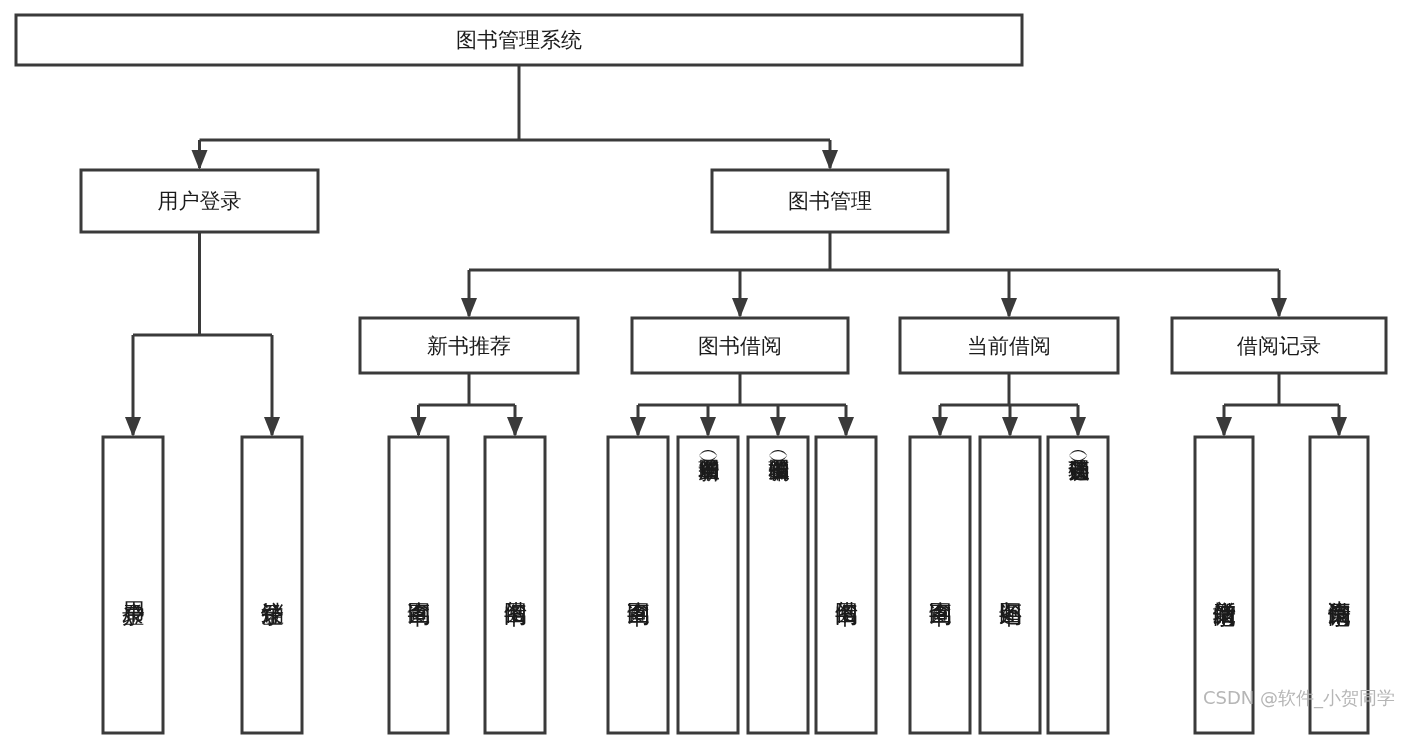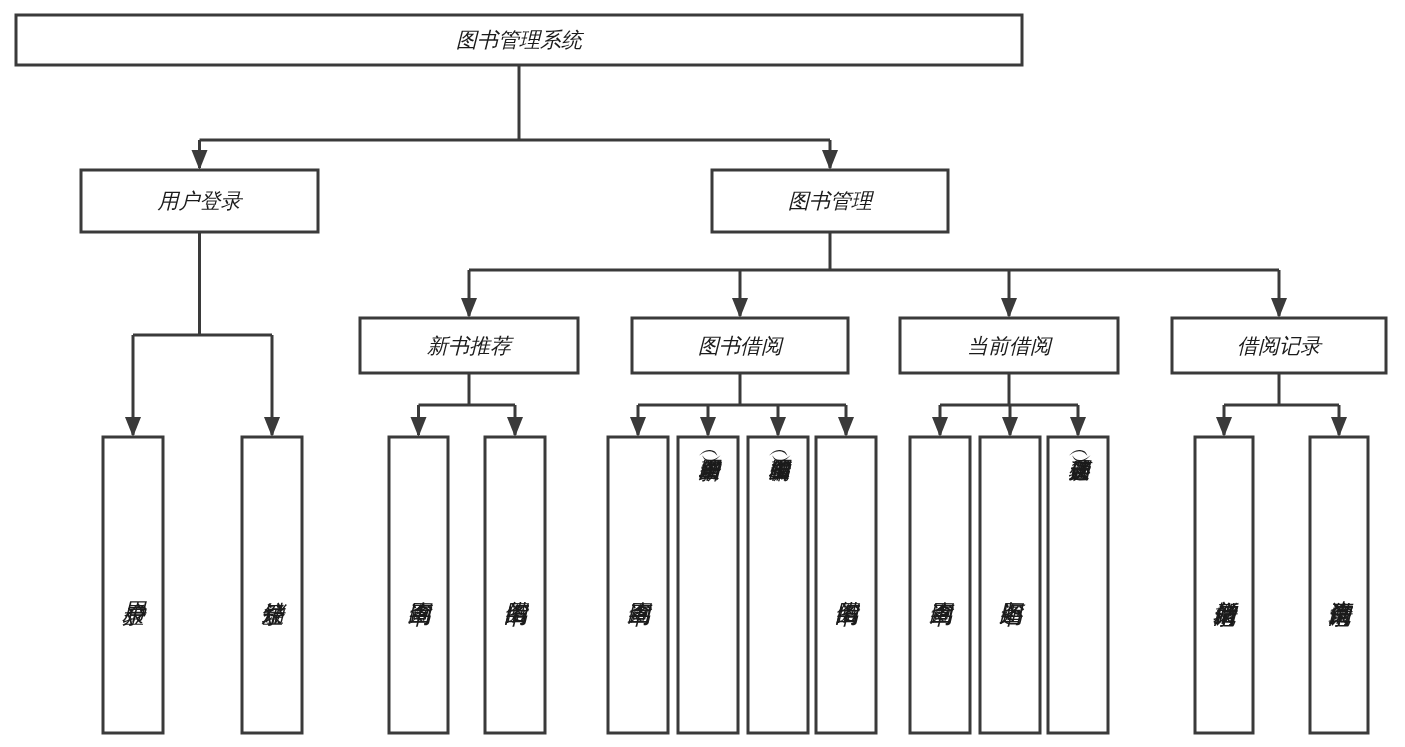--- a/index.html
+++ b/index.html
@@ -10,21 +10,20 @@
   body {
     width: 1405px;
     height: 747px;
     font-family: "DejaVu Sans", "Liberation Sans", sans-serif;
     overflow: hidden;
   }
   #diagram-root {
     position: relative;
     width: 1405px;
     height: 716px;
-    font-style: italic;
   }
   svg#tree-svg {
     position: absolute;
     left: 0;
     top: 0;
     width: 1405px;
     height: 747px;
   }
   .node-box {
     fill: #ffffff;
@@ -199,13 +198,14 @@
       <div class="leaf-label-wrap" style="left: 1048px; top: 437px; width: 60px; height: 296px; align-items: flex-start; padding-top: 6px; box-sizing: border-box;">
         <span class="leaf-label" style="font-size: 21px; letter-spacing: 0px;">确认归还（管理员）</span>
       </div>
       <div class="leaf-label-wrap" style="left: 1195px; top: 437px; width: 58px; height: 296px;">
         <span class="leaf-label">新增借阅记录</span>
       </div>
       <div class="leaf-label-wrap" style="left: 1310px; top: 437px; width: 58px; height: 296px;">
         <span class="leaf-label">查询借阅记录</span>
       </div>
     </div>
+  <div class="watermark">CSDN @软件_小贺同学</div>
 </div>
 
 </body></html>

